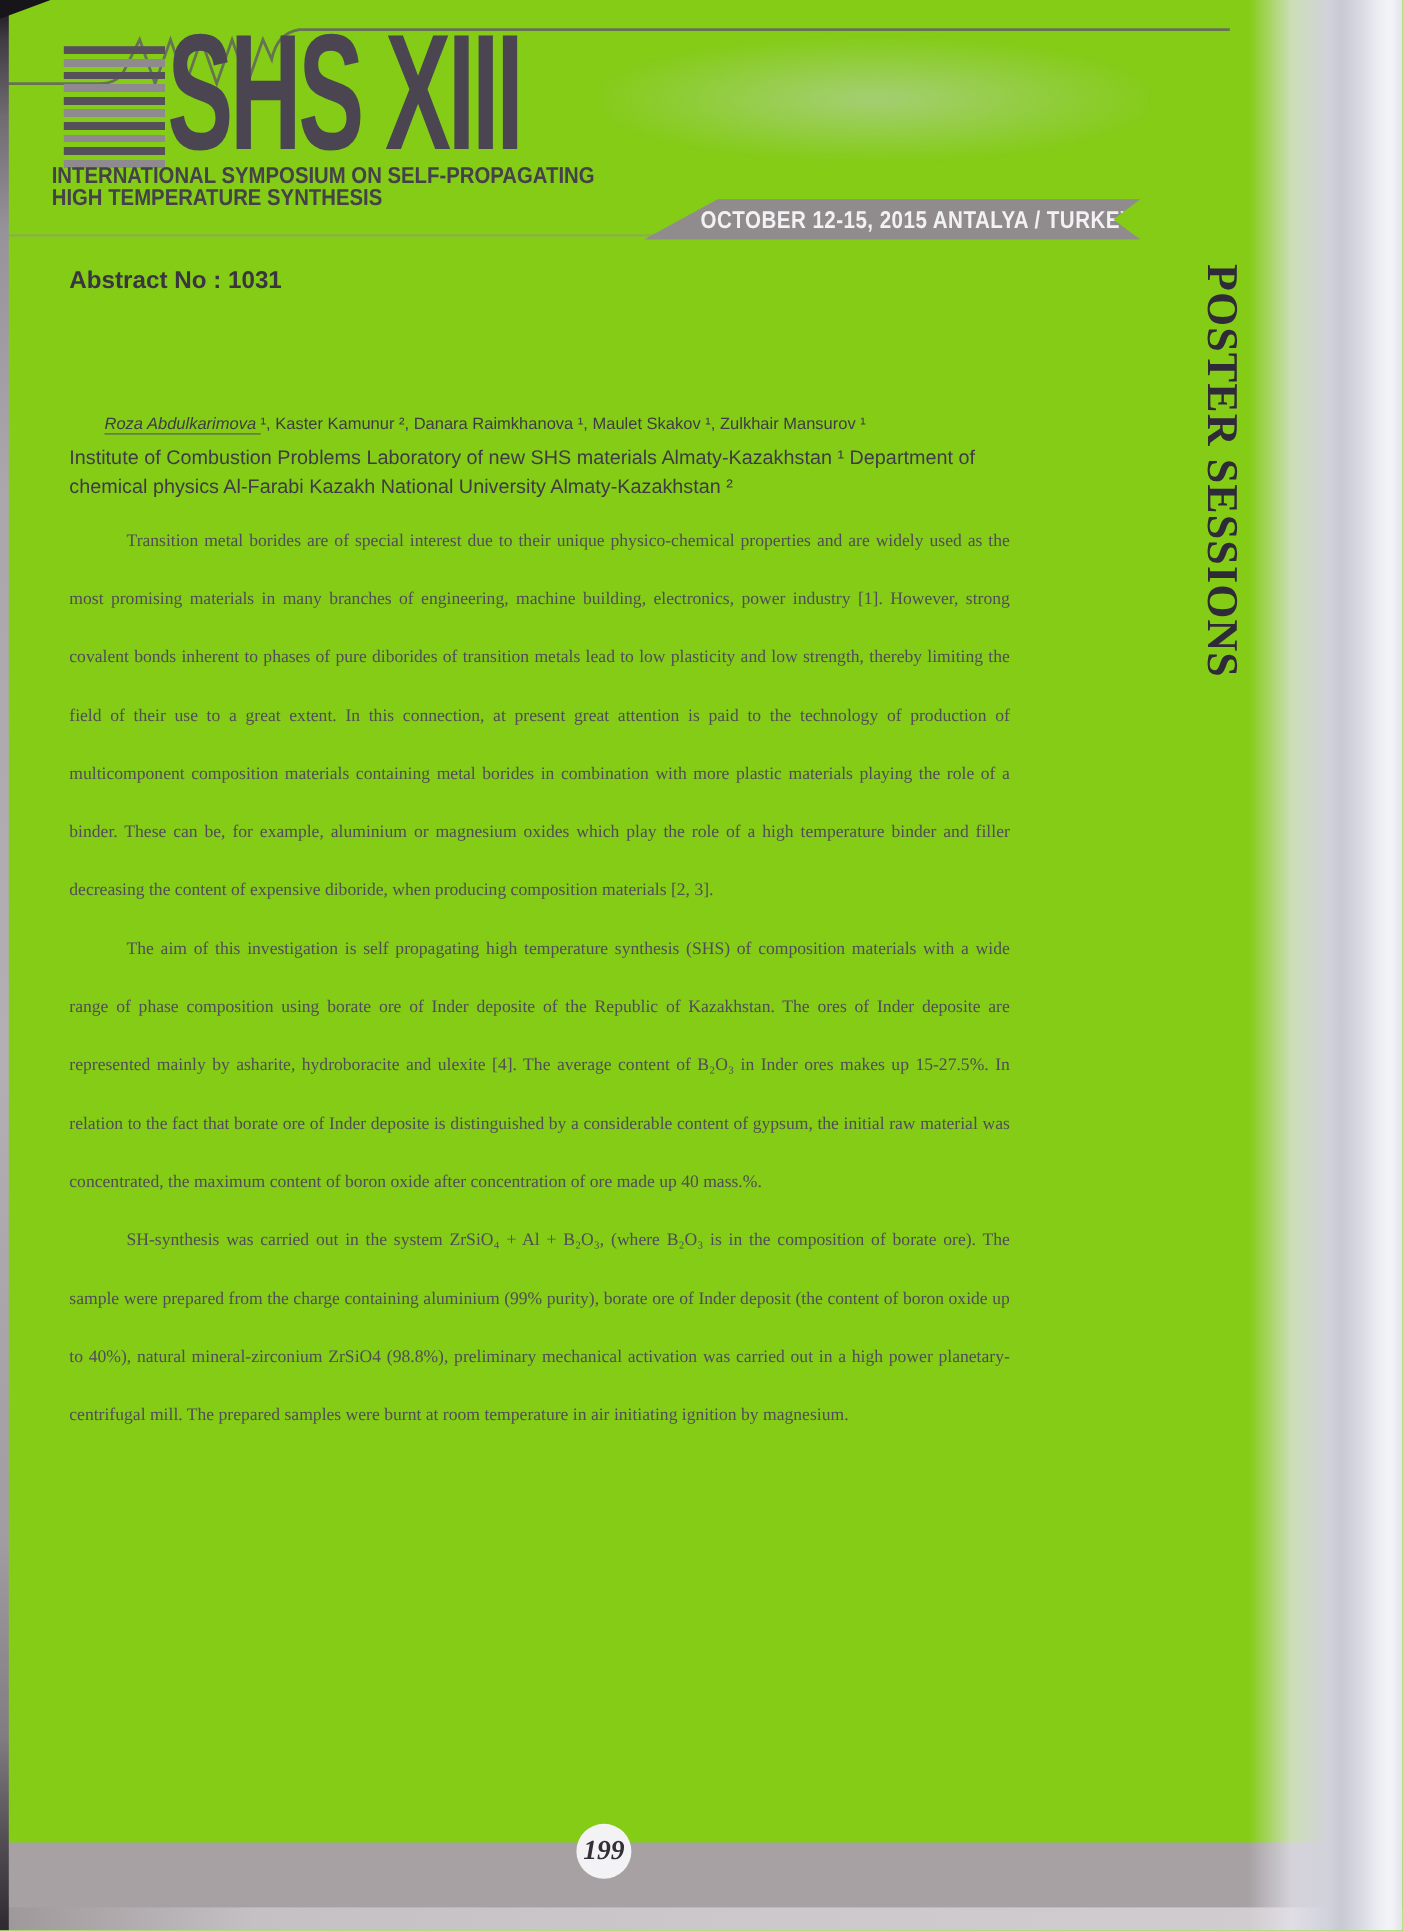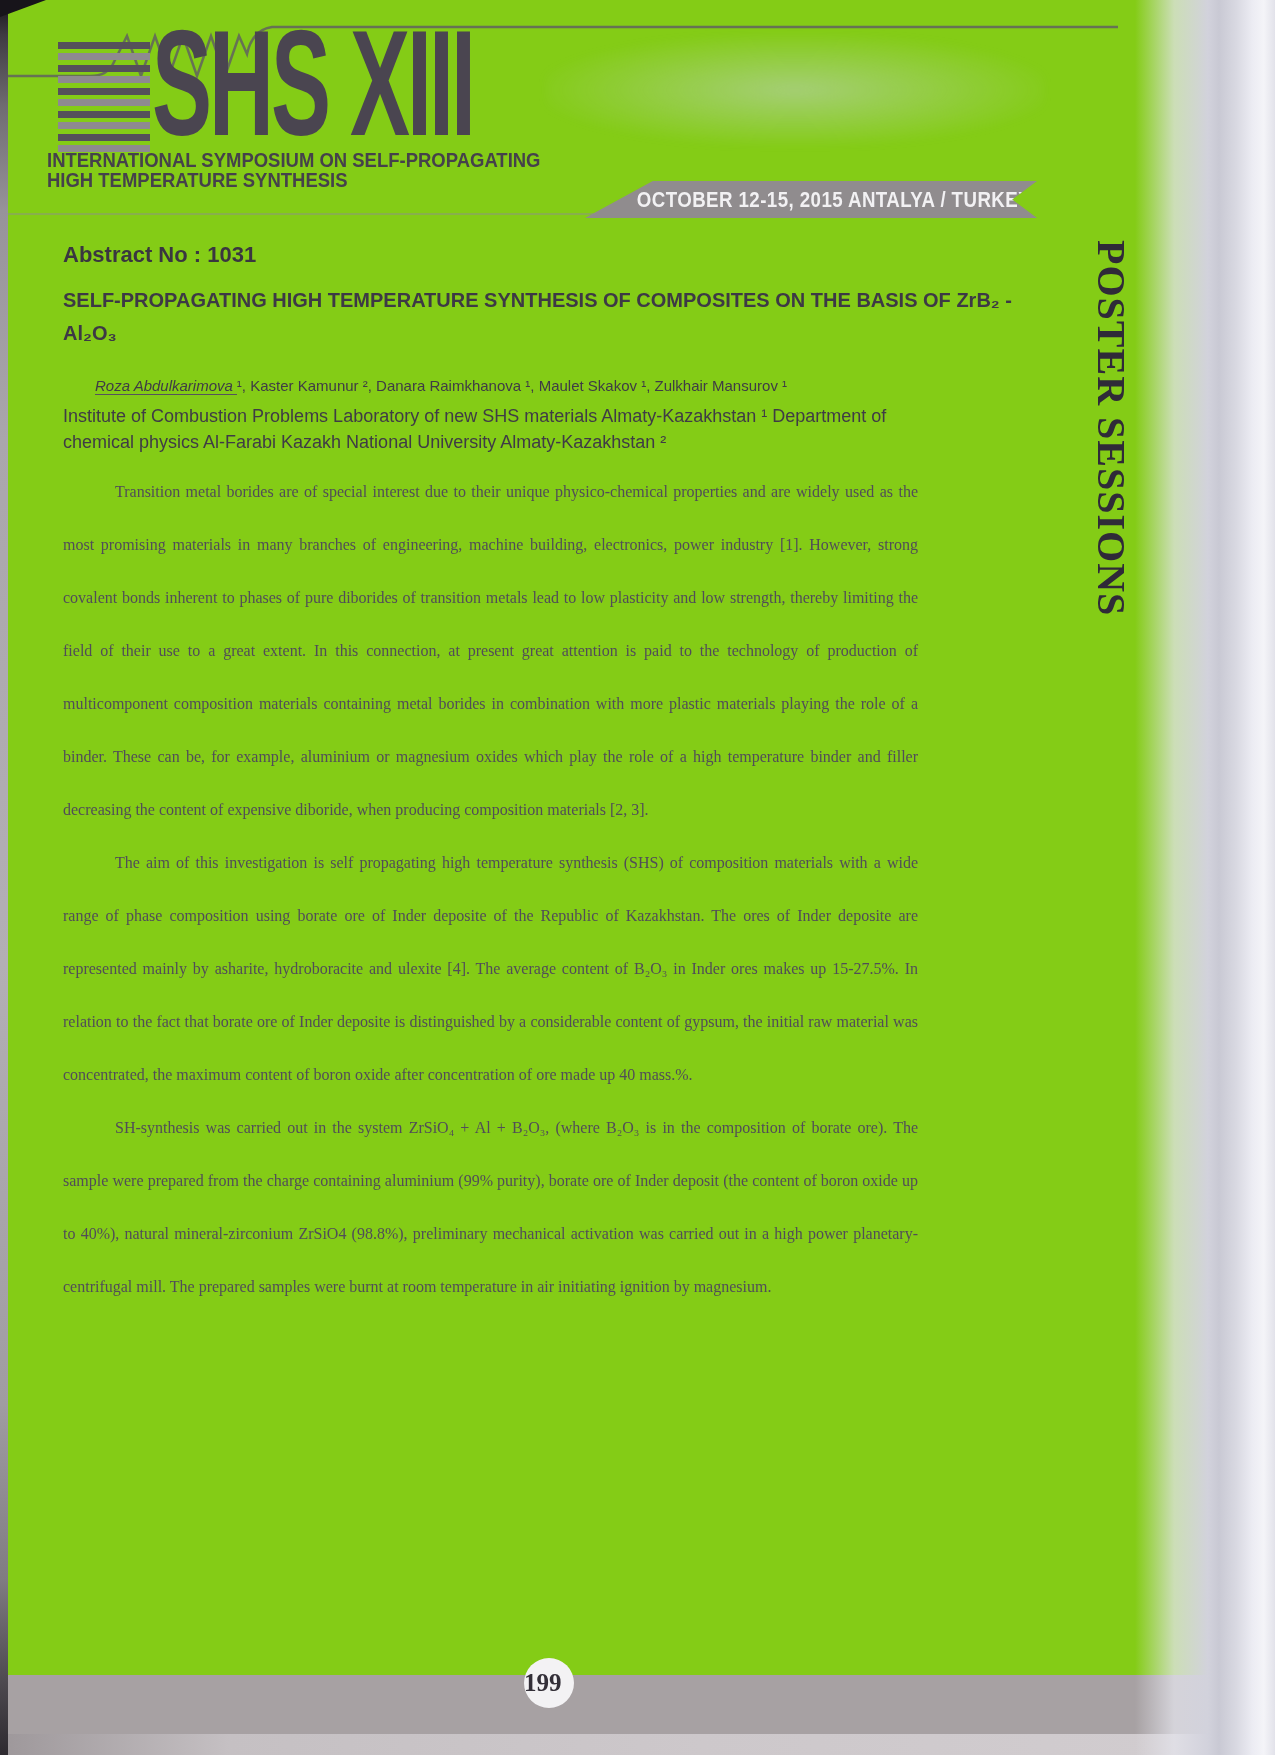--- a/index.html
+++ b/index.html
@@ -81,22 +81,22 @@
   .poster-label{
     position:absolute;left:1088px;top:240px;height:420px;z-index:10;
     writing-mode:vertical-rl;
     font-family:"Liberation Serif","DejaVu Serif",serif;
     font-size:40px;font-weight:bold;color:#2f2a38;letter-spacing:1px;white-space:nowrap;
   }
   
   .footer-band{position:absolute;left:0;top:1675px;width:1275px;height:60px;background:#a7a1a3;z-index:20;}
   .page-circle{
     position:absolute;left:524px;top:1658px;width:50px;height:50px;border-radius:50%;
-    background:#f3f2f4;z-index:25;display:flex;align-items:center;
-    font-family:"Liberation Serif","DejaVu Serif",serif;font-size:25px;font-weight:bold;color:#332f38;
+    background:#f3f2f4;z-index:25;display:flex;align-items:center;justify-content:center;
+    font-family:"Liberation Serif","DejaVu Serif",serif;font-size:25px;font-weight:bold;color:#332f38;font-style:italic;
   }
 </style>
 </head>
 <body>
 
 <div class="page">
 
   <div class="ghost"></div>
   <div class="banner-tail"></div>
 
@@ -109,24 +109,20 @@
   <div class="logo-sub">
     <div class="l1">INTERNATIONAL SYMPOSIUM ON SELF-PROPAGATING</div>
     <div class="l2">HIGH TEMPERATURE SYNTHESIS</div>
   </div>
 
   <div class="banner">
     <span class="banner-text">OCTOBER 12-15, 2015 ANTALYA / TURKEY</span>
   </div>
 
   <div class="abstract-no">Abstract No : 1031</div>
-  <div class="title">
-    <div>SELF-PROPAGATING HIGH TEMPERATURE SYNTHESIS OF COMPOSITES ON THE BASIS OF ZrB₂ -</div>
-    <div>Al₂O₃</div>
-  </div>
 
   <div class="authors">
     <span class="presenting">Roza Abdulkarimova</span><span>¹</span><span>, Kaster Kamunur ², Danara Raimkhanova ¹, Maulet Skakov ¹, Zulkhair Mansurov ¹</span>
   </div>
 
   <div class="affiliation">Institute of Combustion Problems Laboratory of new SHS materials Almaty-Kazakhstan ¹ Department of chemical physics Al-Farabi Kazakh National University Almaty-Kazakhstan ²</div>
 
   <div class="body-text">
     <p>Transition metal borides are of special interest due to their unique physico-chemical properties and are widely used as the most promising materials in many branches of engineering, machine building, electronics, power industry [1]. However, strong covalent bonds inherent to phases of pure diborides of transition metals lead to low plasticity and low strength, thereby limiting the field of their use to a great extent. In this connection, at present great attention is paid to the technology of production of multicomponent composition materials containing metal borides in combination with more plastic materials playing the role of a binder. These can be, for example, aluminium or magnesium oxides which play the role of a high temperature binder and filler decreasing the content of expensive diboride, when producing composition materials [2, 3].</p>
     <p>The aim of this investigation is self propagating high temperature synthesis (SHS) of composition materials with a wide range of phase composition using borate ore of Inder deposite of the Republic of Kazakhstan. The ores of Inder deposite are represented mainly by asharite, hydroboracite and ulexite [4]. The average content of B₂O₃ in Inder ores makes up 15-27.5%. In relation to the fact that borate ore of Inder deposite is distinguished by a considerable content of gypsum, the initial raw material was concentrated, the maximum content of boron oxide after concentration of ore made up 40 mass.%.</p>

